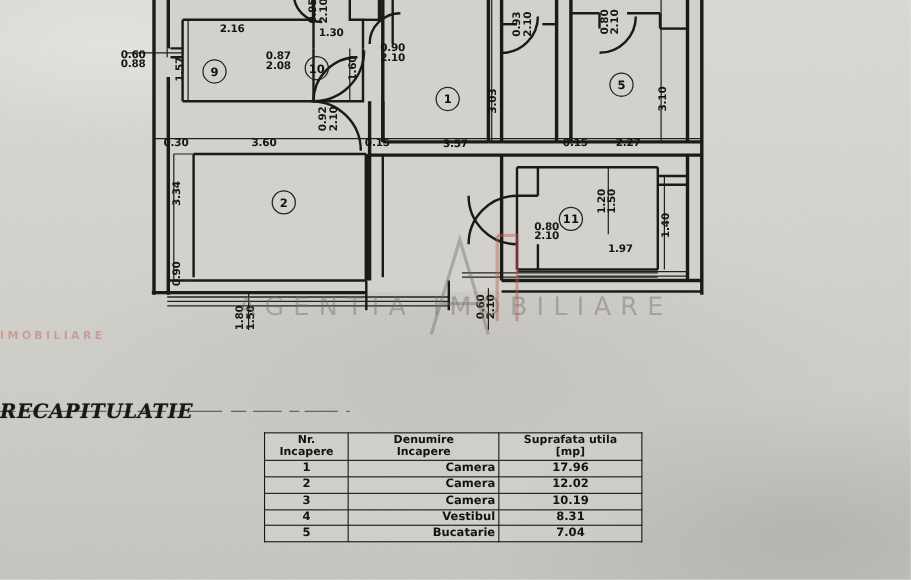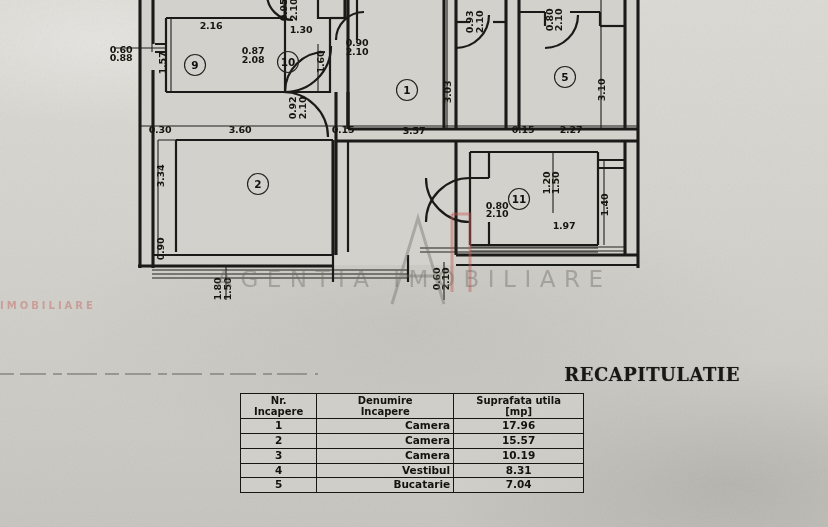--- a/index.html
+++ b/index.html
@@ -50,24 +50,25 @@
   #wm .wmsub{
     position:absolute;left:0;top:104px;width:828px;
     font-family:"DejaVu Sans",sans-serif;
     font-size:10px;letter-spacing:3px;font-weight:700;
     color:rgba(190,90,85,.42);
     white-space:nowrap;
   }
   
   #recap{position:absolute;left:0;top:352px;width:828px;height:175px;}
   #recaptitle{
-    position:absolute;left:0;top:12px;width:740px;text-align:right;
+    position:absolute;left:0;top:12px;width:740px;text-align:left;
     font-family:"DejaVu Serif",serif;
     font-weight:700;font-size:18px;letter-spacing:.5px;color:#181814;
     text-shadow:0 0 1px rgba(0,0,0,.45);
+    font-style:italic;
   }
   table.recap{
     position:absolute;left:240px;top:41px;
     width:344px;border-collapse:collapse;
     background:rgba(215,213,207,.55);
   }
   table.recap td,table.recap th{
     border:1.4px solid #17170f;
     font-family:"DejaVu Sans",sans-serif;
     font-size:10.5px;font-weight:700;color:#14140e;
@@ -304,21 +305,21 @@
     </thead>
     <tbody id="recapbody">
         <tr>
           <td class="c-nr">1</td>
           <td class="c-nm">Camera</td>
           <td class="c-sp">17.96</td>
         </tr>
         <tr>
           <td class="c-nr">2</td>
           <td class="c-nm">Camera</td>
-          <td class="c-sp">15.57</td>
+          <td class="c-sp">12.02</td>
         </tr>
         <tr>
           <td class="c-nr">3</td>
           <td class="c-nm">Camera</td>
           <td class="c-sp">10.19</td>
         </tr>
         <tr>
           <td class="c-nr">4</td>
           <td class="c-nm">Vestibul</td>
           <td class="c-sp">8.31</td>

